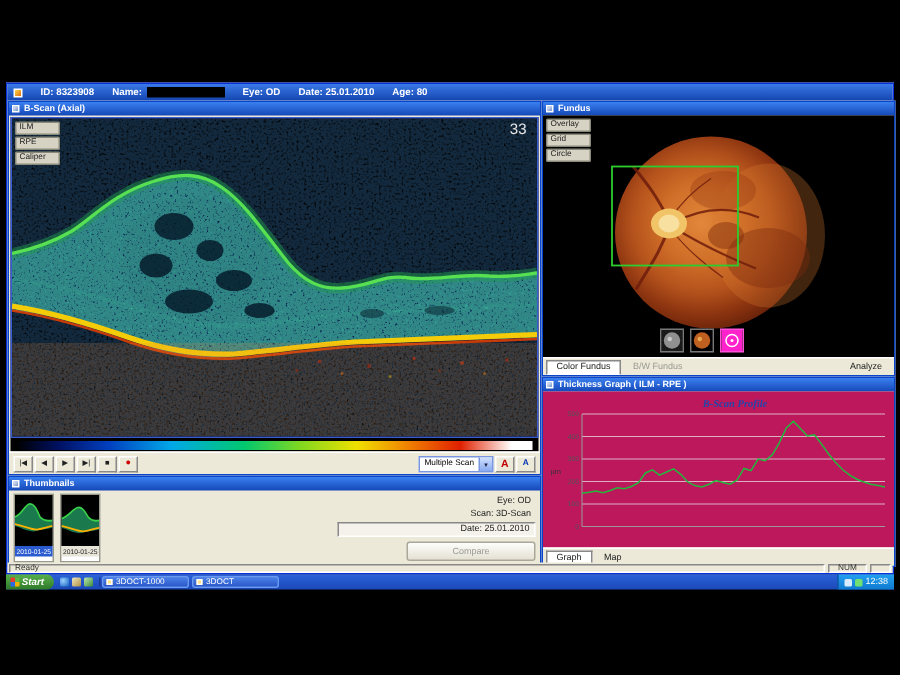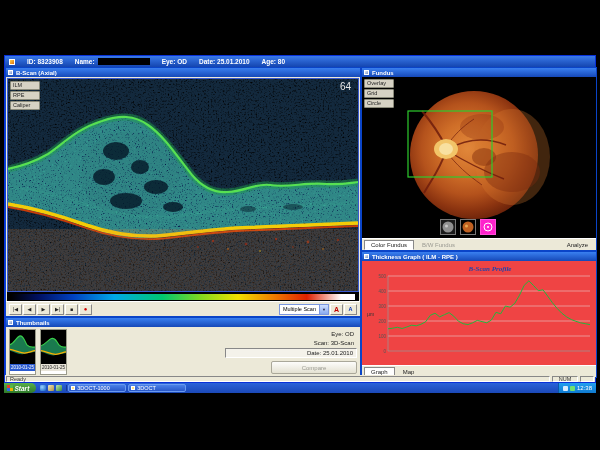--- a/index.html
+++ b/index.html
@@ -94,21 +94,21 @@
   .tab-row { height:12px; display:flex; align-items:center; background:#ece9d8;
     border-top:1px solid #fff; padding:0 2px; gap:1px; flex:0 0 auto; }
   .tab { font-size:6px; padding:1px 6px; color:#222; border:1px solid transparent; }
   .tab.active { background:#fff; border-color:#888; border-bottom-color:#fff; }
   .tab.disabled { color:#9a9a92; }
   .tab-spacer { flex:1; }
   .analyze-btn { font-size:6px; padding:1px 6px; color:#222; background:#ece9d8;
     border:none; font-family:inherit; }
 
   
-  .thick-body { flex:1; background:#ef4444; min-height:0; }
+  .thick-body { flex:1; background:#be185d; min-height:0; }
   .thick-body svg { width:100%; height:100%; display:block; }
   .plot-title { font-family:"Liberation Serif", serif; font-style:italic;
     font-weight:bold; font-size:7px; fill:#2244aa; text-anchor:middle; }
   .ylab { font-size:5px; fill:#333; }
   .ticklabel { font-size:4.5px; fill:#555; text-anchor:end; }
   .gridline { stroke:#e4e4e4; stroke-width:0.5; }
   .axis { stroke:#999; stroke-width:0.7; }
 
   
   .statusbar { position:absolute; left:0; bottom:0; width:100%; height:7px;
@@ -238,21 +238,21 @@
               <circle cx="315" cy="170" r="1" fill="#c07010"></circle>
               <circle cx="330" cy="161" r="1.2" fill="#b03010"></circle>
               <circle cx="190" cy="168" r="1" fill="#a02810"></circle>
             </g>
           </svg>
           <div class="overlay-btns">
             <button class="overlay-btn">ILM</button>
             <button class="overlay-btn">RPE</button>
             <button class="overlay-btn">Caliper</button>
           </div>
-          <div class="frame-number">64</div>
+          <div class="frame-number">33</div>
         </div>
         <div class="colorbar-row">
           <div class="colorbar"></div>
         </div>
         <div class="controls">
           <button class="ctl">|◀</button>
           <button class="ctl">◀</button>
           <button class="ctl">▶</button>
           <button class="ctl">▶|</button>
           <button class="ctl">■</button>

